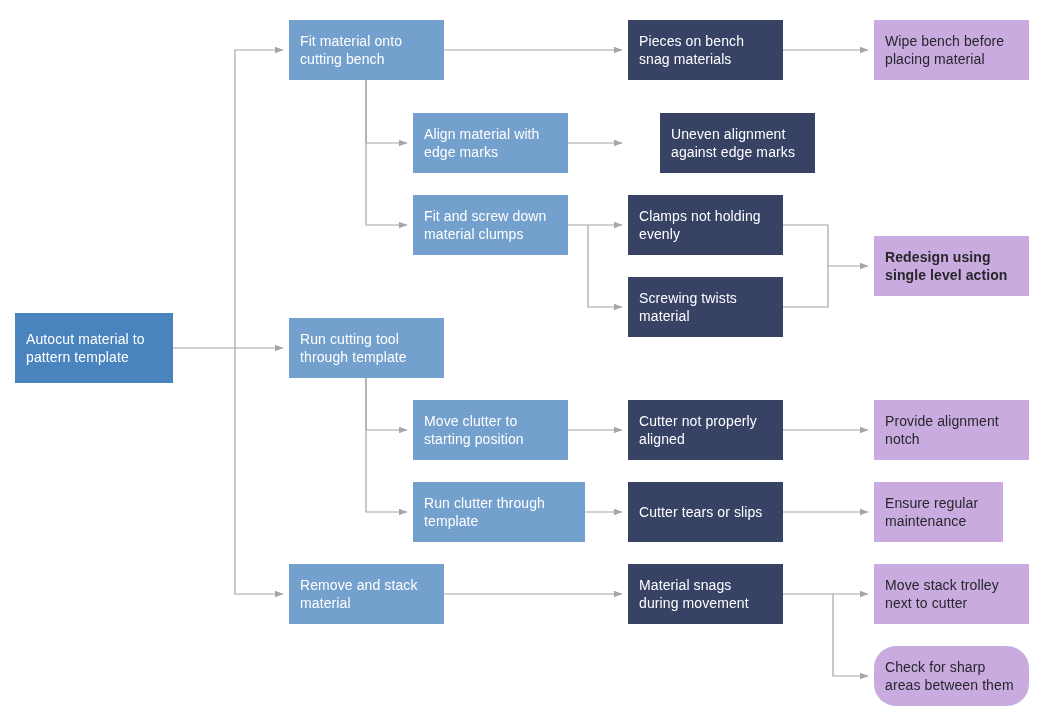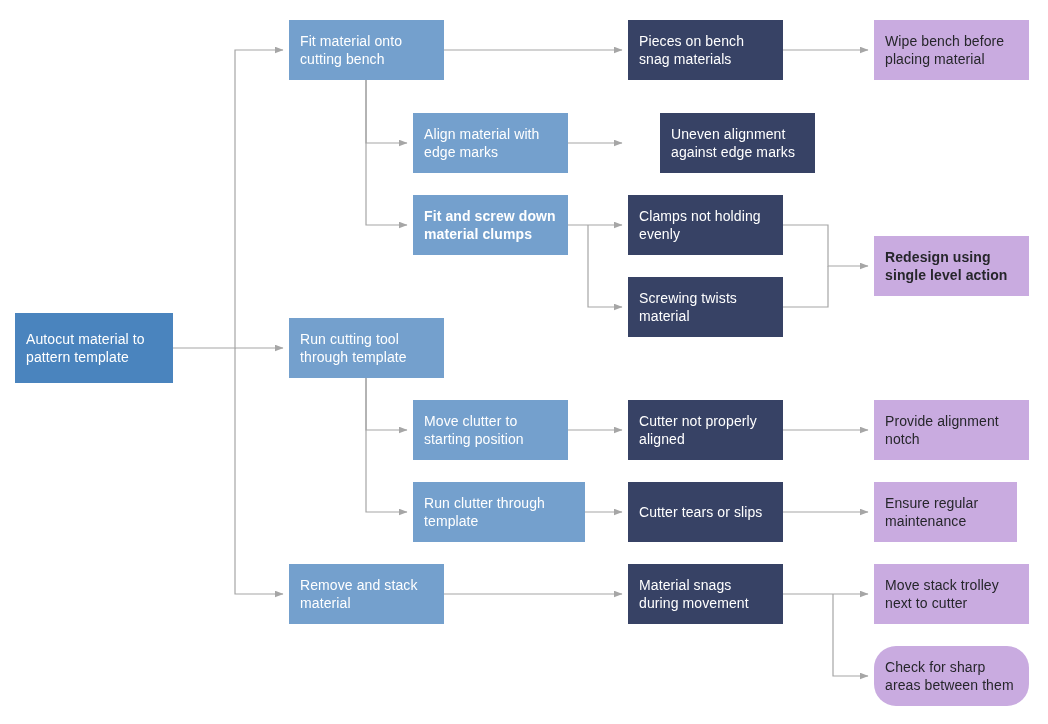--- a/index.html
+++ b/index.html
@@ -101,21 +101,21 @@
 pattern template</span>
       </div>
       <div class="node process" style="left: 289px; top: 20px; width: 155px; height: 60px;">
         <span class="label">Fit material onto
 cutting bench</span>
       </div>
       <div class="node process" style="left: 413px; top: 113px; width: 155px; height: 60px;">
         <span class="label">Align material with
 edge marks</span>
       </div>
-      <div class="node process" style="left: 413px; top: 195px; width: 155px; height: 60px; font-weight: bold;">
+      <div class="node process" style="left: 413px; top: 195px; width: 155px; height: 60px;">
         <span class="label">Fit and screw down
 material clumps</span>
       </div>
       <div class="node process" style="left: 289px; top: 318px; width: 155px; height: 60px;">
         <span class="label">Run cutting tool
 through template</span>
       </div>
       <div class="node process" style="left: 413px; top: 400px; width: 155px; height: 60px;">
         <span class="label">Move clutter to
 starting position</span>
@@ -160,21 +160,21 @@
 placing material</span>
       </div>
       <div class="node solution" style="left: 874px; top: 236px; width: 155px; height: 60px; font-weight: bold;">
         <span class="label">Redesign using
 single level action</span>
       </div>
       <div class="node solution" style="left: 874px; top: 400px; width: 155px; height: 60px;">
         <span class="label">Provide alignment
 notch</span>
       </div>
-      <div class="node solution" style="left: 874px; top: 482px; width: 143px; height: 60px;">
+      <div class="node solution" style="left: 874px; top: 482px; width: 129px; height: 60px;">
         <span class="label">Ensure regular
 maintenance</span>
       </div>
       <div class="node solution" style="left: 874px; top: 564px; width: 155px; height: 60px;">
         <span class="label">Move stack trolley
 next to cutter</span>
       </div>
       <div class="node solution" style="left: 874px; top: 646px; width: 155px; height: 60px; border-radius: 22px;">
         <span class="label">Check for sharp
 areas between them</span>

